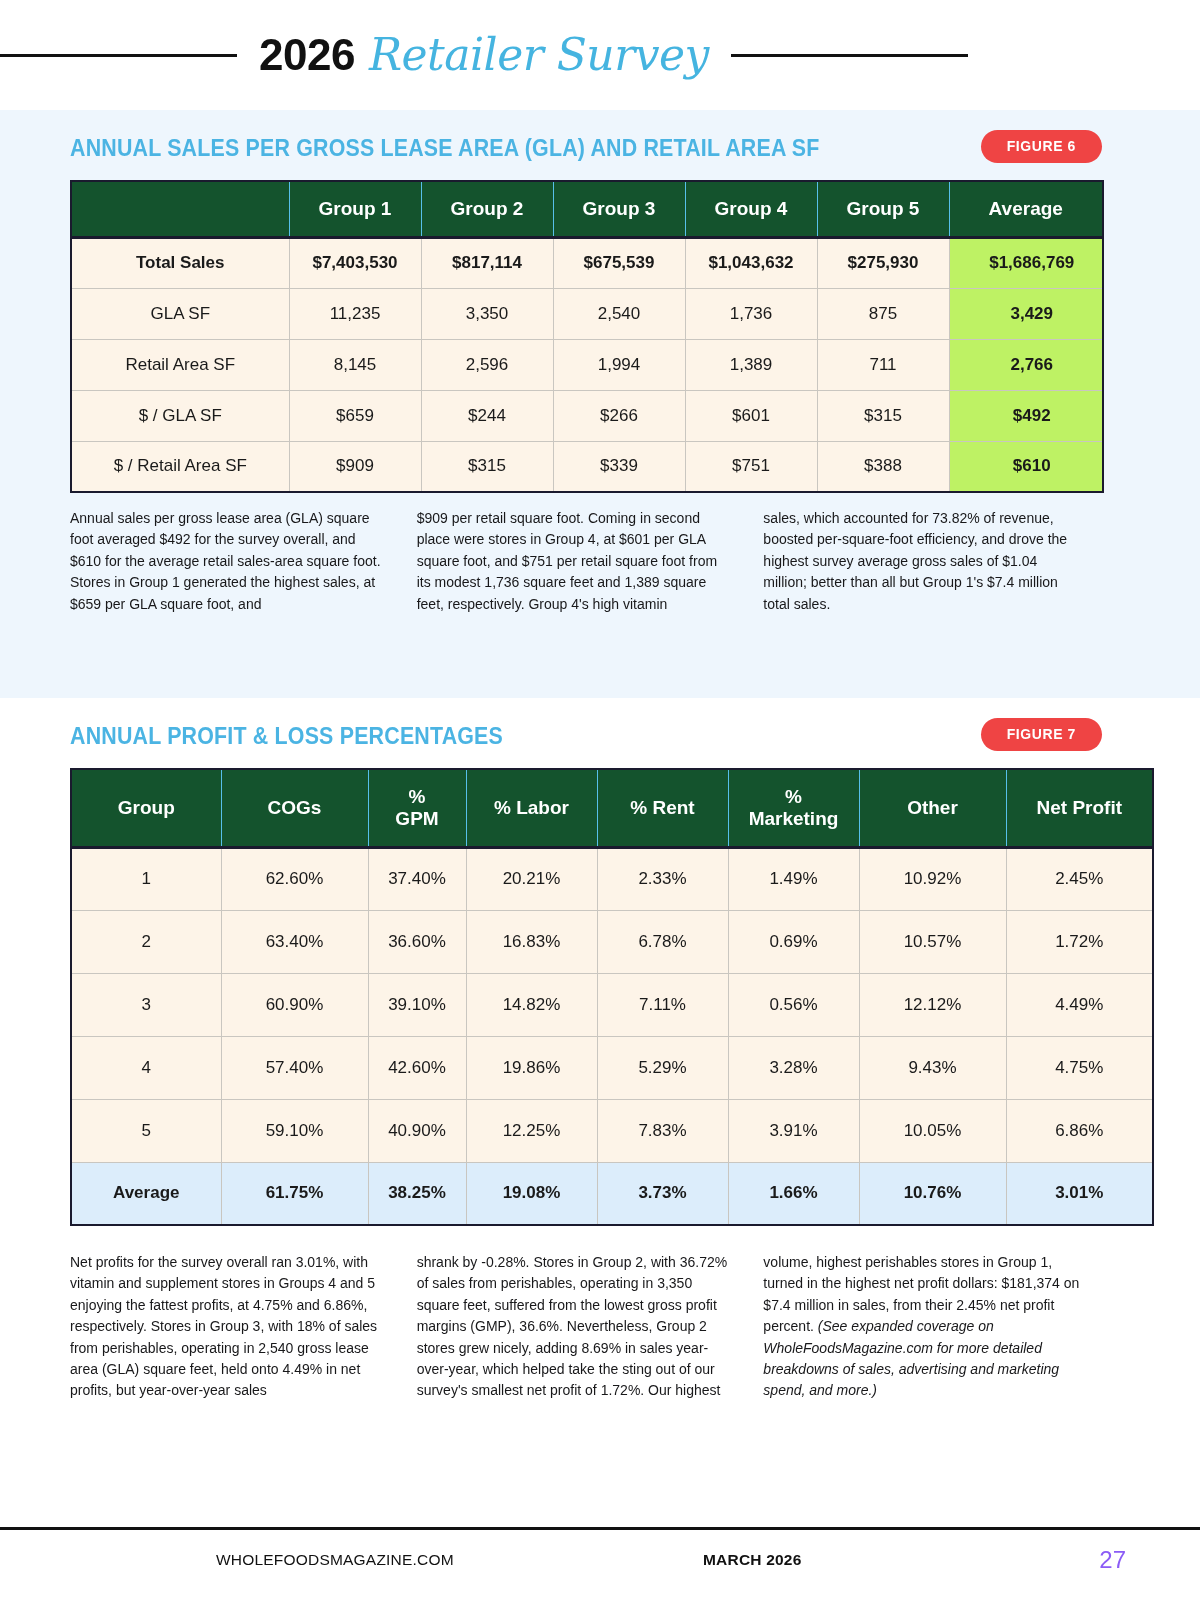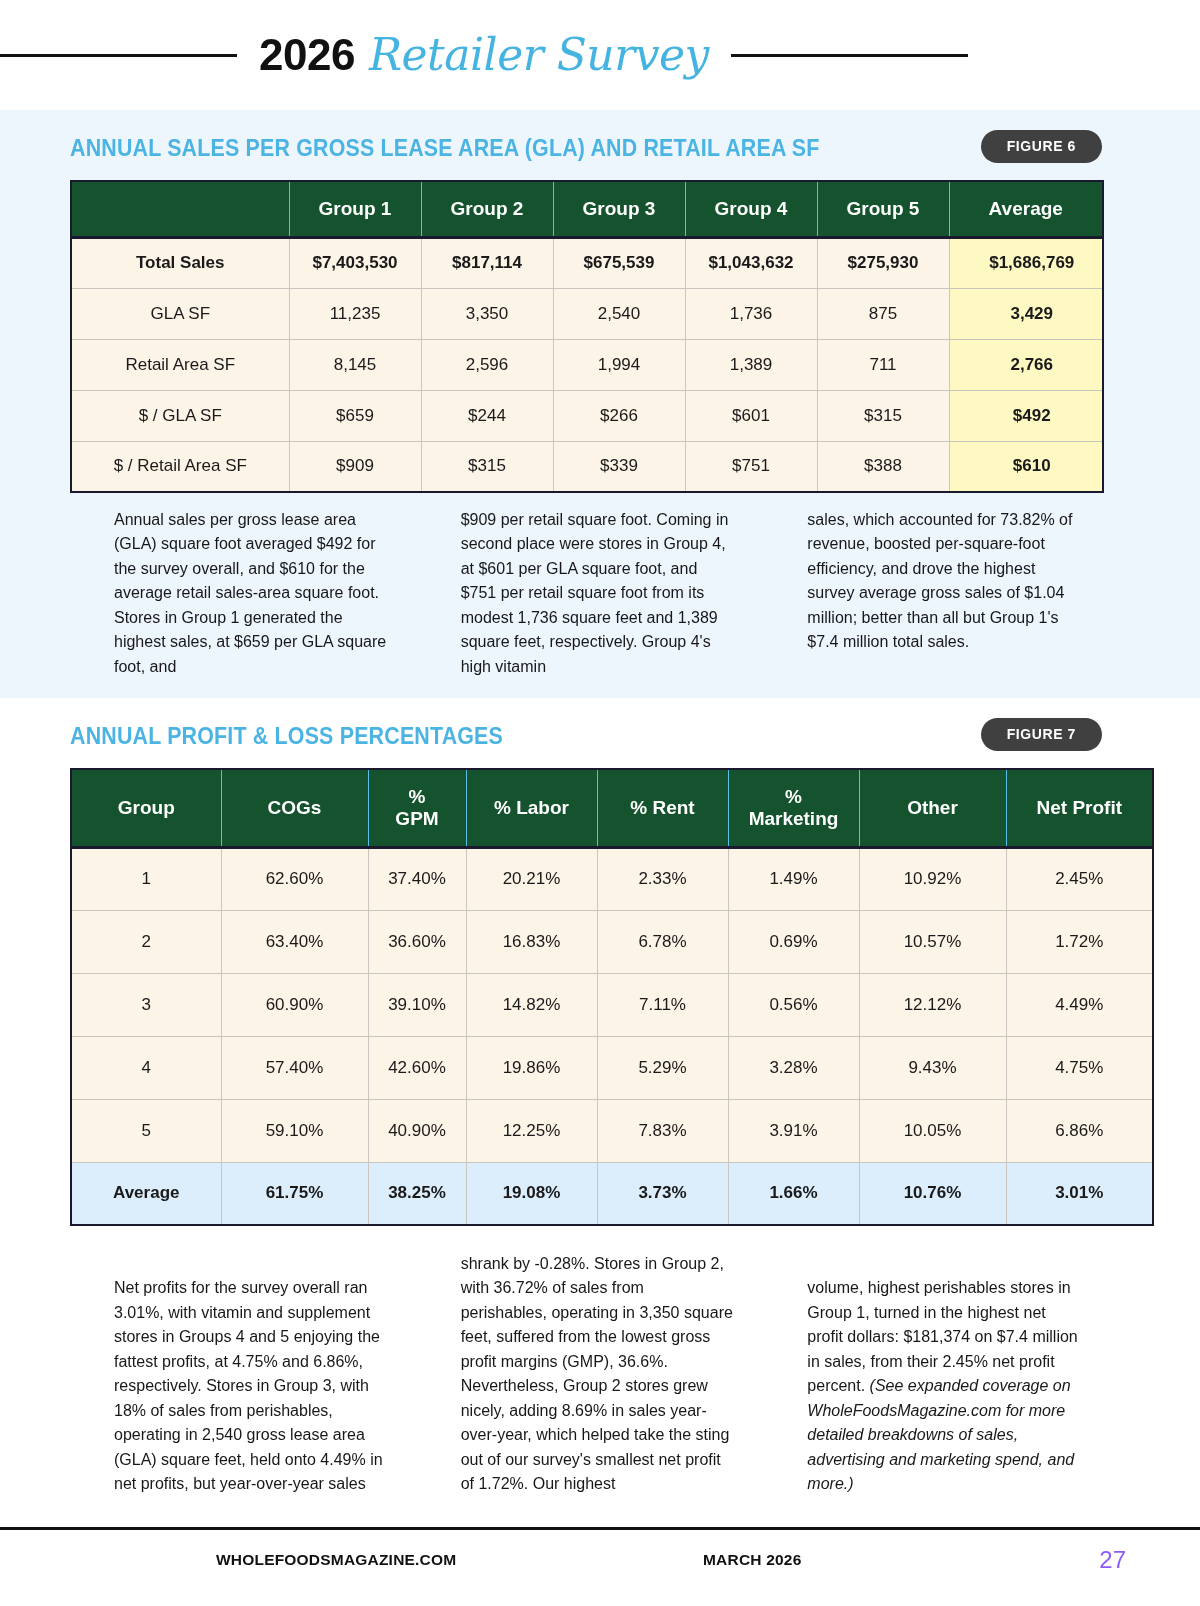--- a/index.html
+++ b/index.html
@@ -93,21 +93,21 @@
     color: #4bb4e3;
     text-transform: uppercase;
     transform: scaleX(0.93);
     transform-origin: left center;
     white-space: nowrap;
   }
   .figure-badge {
     position: absolute;
     right: 0;
     top: 2px;
-    background: #404040;
+    background: #ef4444;
     color: #ffffff;
     font-weight: bold;
     font-size: 14px;
     letter-spacing: 0.6px;
     padding: 8px 26px 9px 26px;
     border-radius: 18px;
     white-space: nowrap;
   }
 
   
@@ -147,21 +147,21 @@
   #table-sales col.c-label  { width: 218px; }
   #table-sales col.c-group  { width: 132px; }
   #table-sales col.c-avg    { width: 154px; }
   #table-sales tbody td {
     background: #fdf4e8;
     height: 51px;
   }
   #table-sales tbody td.rowlabel { font-weight: normal; }
   #table-sales tbody tr.row-total td { font-weight: bold; }
   #table-sales tbody td.avg {
-    background: #fef9c3;
+    background: #bef264;
     font-weight: bold;
     padding-left: 12px;
   }
 
   
   #table-pl { margin-top: 12px; }
   #table-pl thead th { height: 78px; vertical-align: middle; }
   #table-pl col.c-grp { width: 150px; }
   #table-pl col.c-d   { width: 147px; }
   #table-pl col.c-d2  { width: 98px; }
@@ -181,24 +181,23 @@
     left: 70px;
     width: 1040px;
     display: flex;
     gap: 0px;
   }
   #copy-sales { top: 508px; }
   #copy-pl    { top: 1252px; align-items: flex-end; }
   .copy-col {
     width: 347px;
     padding-right: 30px;
-    font-size: 16px;
+    font-size: 14px;
     line-height: 1.53;
     color: #18181a;
-    margin-left: 44px;
   }
   .copy-col p { margin: 0; }
   .copy-col em { font-style: italic; }
 
   
   .footer-rule {
     position: absolute;
     left: 0;
     top: 1527px;
     width: 1200px;
@@ -210,21 +209,21 @@
     left: 0;
     top: 1538px;
     width: 1200px;
     height: 44px;
     display: flex;
     align-items: center;
   }
   .footer-site {
     position: absolute;
     left: 216px;
-    font-weight: bold;
+    font-weight: normal;
     font-size: 15.5px;
     letter-spacing: 0.2px;
     color: #111111;
   }
   .footer-date {
     position: absolute;
     left: 703px;
     font-weight: bold;
     font-size: 15.5px;
     letter-spacing: 0.2px;

